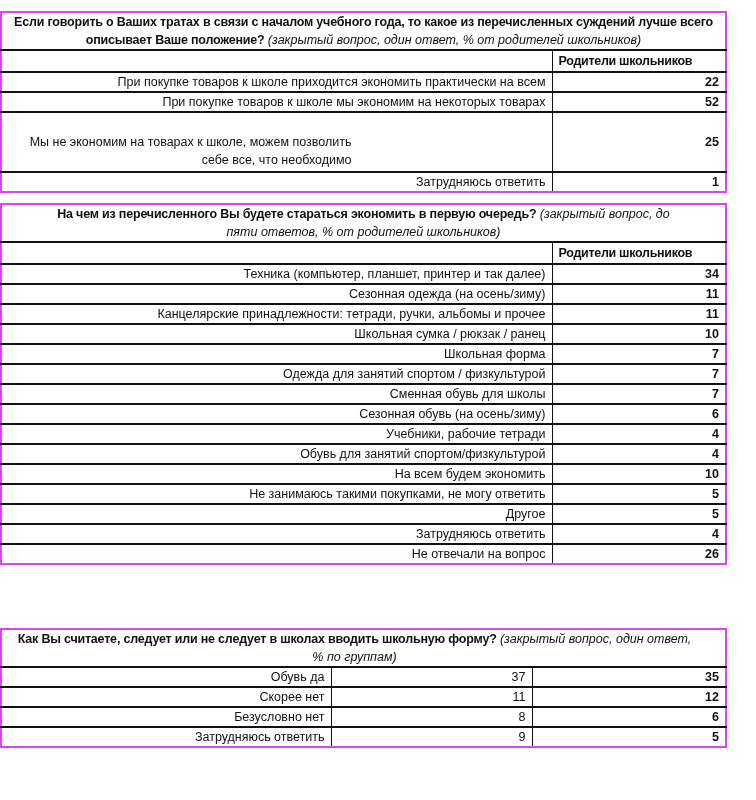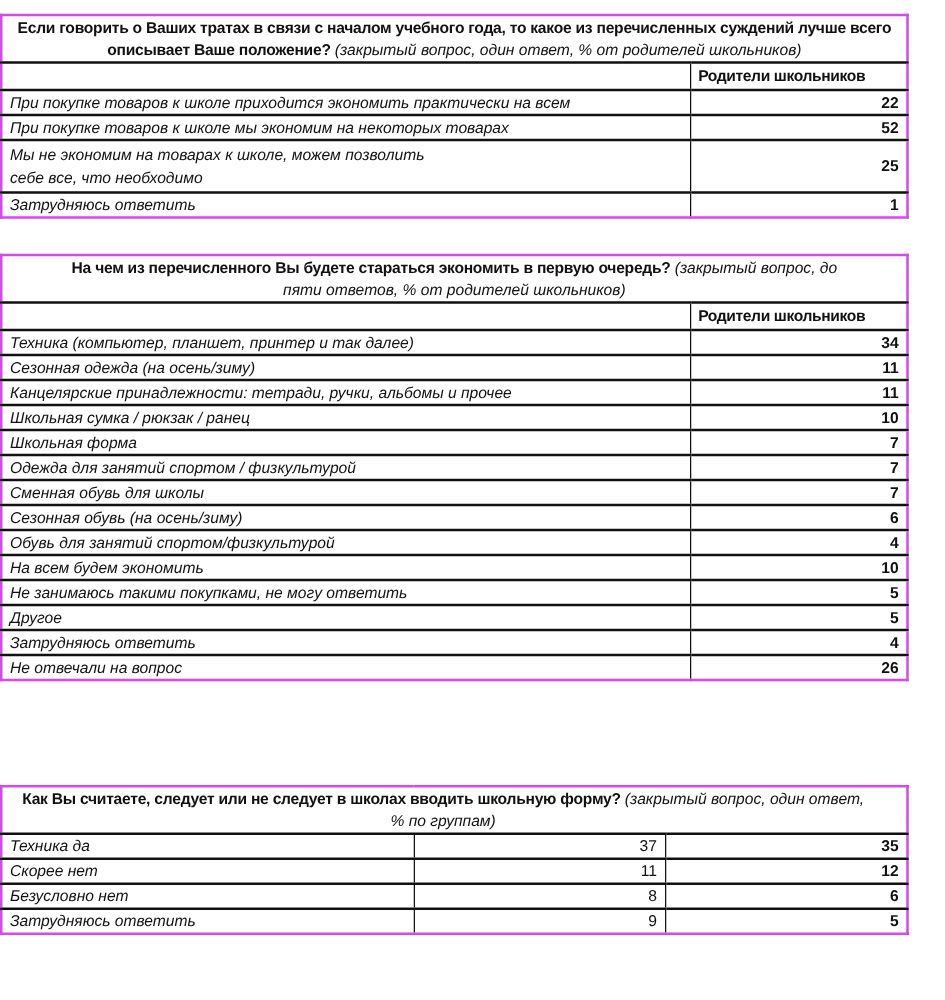--- a/index.html
+++ b/index.html
@@ -5,21 +5,21 @@
     html, body { margin: 0; padding: 0; background: #ffffff; }
     body { width: 756px; height: 800px; position: relative; overflow: hidden;
            font-family: "Liberation Sans", "DejaVu Sans", sans-serif; color: #111; }
     table.survey { position: absolute; left: 0; width: 727px; border-collapse: collapse;
                    border: 2px solid #d946ef; table-layout: fixed; }
     table.survey td, table.survey th { border: 1px solid #111; padding: 0 6px; font-size: 12.5px; line-height: 18px; }
     table.survey tr + tr td, table.survey tr + tr th { border-top-width: 2px; }
     .q { text-align: center; font-weight: bold; font-size: 13px; line-height: 18px; padding: 2px 8px; letter-spacing: -0.2px; }
     .q .note { font-weight: normal; font-style: italic; letter-spacing: 0; }
     th.colh { font-weight: bold; text-align: left; font-size: 12.5px; height: 20px; letter-spacing: -0.3px; }
-    td.lbl { font-style: italic; text-align: left; height: 18px; }
+    td.lbl { text-align: right; height: 18px; }
     td.val { text-align: right; font-weight: bold; font-size: 14px; }
     td.val.plain { font-weight: normal; }
     #t1 { top: 11px; }
     #t2 { top: 203px; padding-left: 30px; }
     #t3 { top: 628px; }
     #t1 col.c1, #t2 col.c1 { width: 551px; }
     #t3 col.c1 { width: 330px; }
     #t3 col.c2 { width: 201px; }
   </style>
 </head>
@@ -40,21 +40,21 @@
   </tr>
   <tr>
         <td class="lbl">При покупке товаров к школе приходится экономить практически на всем</td>
         <td class="val">22</td>
       </tr>
   <tr>
         <td class="lbl">При покупке товаров к школе мы экономим на некоторых товарах</td>
         <td class="val">52</td>
       </tr>
   <tr>
-        <td class="lbl" style="padding-top:2px;padding-bottom:2px;padding-right:200px;">Мы не экономим на товарах к школе, можем позволить себе все, что необходимо</td>
+        <td class="lbl" style="padding-top:20px;padding-bottom:2px;padding-right:200px;">Мы не экономим на товарах к школе, можем позволить себе все, что необходимо</td>
         <td class="val">25</td>
       </tr>
   <tr>
         <td class="lbl">Затрудняюсь ответить</td>
         <td class="val">1</td>
       </tr>
 </tbody>
   </table>
 
 <table class="survey" id="t2">
@@ -96,20 +96,24 @@
       </tr>
   <tr>
         <td class="lbl">Сменная обувь для школы</td>
         <td class="val">7</td>
       </tr>
   <tr>
         <td class="lbl">Сезонная обувь (на осень/зиму)</td>
         <td class="val">6</td>
       </tr>
   <tr>
+        <td class="lbl">Учебники, рабочие тетради</td>
+        <td class="val">4</td>
+      </tr>
+  <tr>
         <td class="lbl">Обувь для занятий спортом/физкультурой</td>
         <td class="val">4</td>
       </tr>
   <tr>
         <td class="lbl">На всем будем экономить</td>
         <td class="val">10</td>
       </tr>
   <tr>
         <td class="lbl">Не занимаюсь такими покупками, не могу ответить</td>
         <td class="val">5</td>
@@ -133,21 +137,21 @@
   <colgroup>
       <col class="c1">
       <col class="c2">
       <col class="c3">
     </colgroup>
   <tbody>
       <tr>
     <td colspan="3" class="q" style="padding-left:12px;padding-right:30px;"><span>Как Вы считаете, следует или не следует в школах вводить школьную форму?</span> <span class="note">(закрытый вопрос, один ответ, % по группам)</span></td>
   </tr>
   <tr>
-        <td class="lbl">Техника да</td>
+        <td class="lbl">Обувь да</td>
         <td class="val plain">37</td>
         <td class="val">35</td>
       </tr>
   <tr>
         <td class="lbl">Скорее нет</td>
         <td class="val plain">11</td>
         <td class="val">12</td>
       </tr>
   <tr>
         <td class="lbl">Безусловно нет</td>

